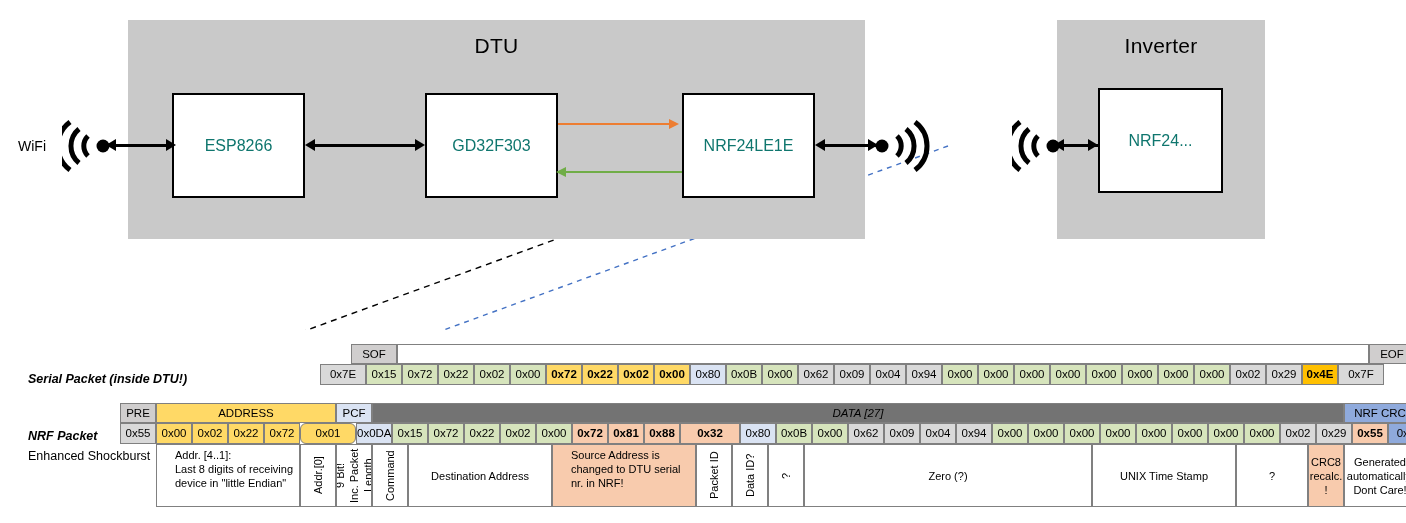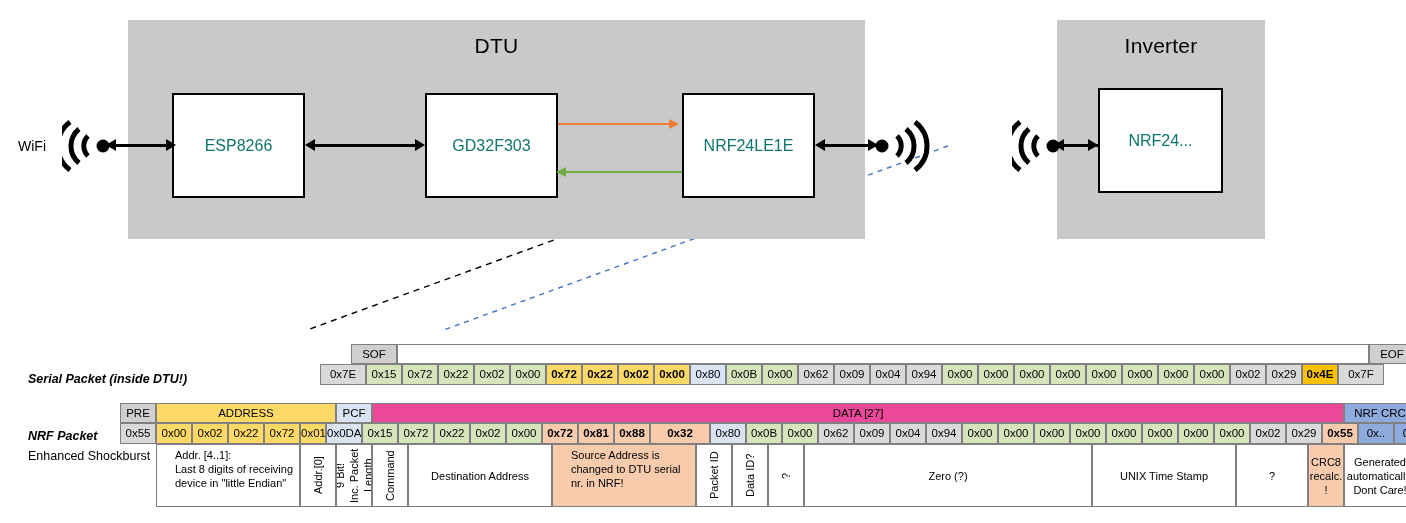--- a/index.html
+++ b/index.html
@@ -58,21 +58,21 @@
 
   .c-gray{background:#d0cece;}
   .c-gray2{background:#d9d9d9;}
   .c-green{background:#d6e4bc;}
   .c-yellow{background:#ffd966;}
   .c-amber{background:#ffc000;}
   .c-blue{background:#dae3f3;}
   .c-bluehdr{background:#8faadc;}
   .c-salmon{background:#f8cbad;}
   .c-white{background:#ffffff;}
-  .c-light{background:#ec4899;}
+  .c-light{background:#737373;font-style:italic;}
   .b{font-weight:bold;}
 
   .desc{box-sizing:border-box;border:1px solid #808080;background:#fff;
         font-size:11px;line-height:14px;color:#000;
         display:flex;align-items:center;justify-content:center;
         text-align:center;padding:1px 2px;overflow:hidden;}
   .desc.left{justify-content:flex-start;text-align:left;padding-left:18px;align-items:flex-start;padding-top:3px;}
   .desc.vert{writing-mode:vertical-rl;transform:rotate(180deg);}
   .desc.salmon{background:#f8cbad;}
 
@@ -192,21 +192,21 @@
       <div class="hdr c-blue" style="width: 36px;">PCF</div>
       <div class="hdr c-light" style="width: 972px;">DATA [27]</div>
       <div class="hdr c-bluehdr" style="width: 72px;">NRF CRC</div>
     </div>
   <div id="nrf-values" class="cellrow" style="left:120px;top:93px;">
       <div class="cell c-gray2" style="width: 36px;">0x55</div>
       <div class="cell c-yellow" style="width: 36px;">0x00</div>
       <div class="cell c-yellow" style="width: 36px;">0x02</div>
       <div class="cell c-yellow" style="width: 36px;">0x22</div>
       <div class="cell c-yellow" style="width: 36px;">0x72</div>
-      <div class="cell c-yellow" style="width: 26px;">0x01</div>
+      <div class="cell c-yellow" style="width: 56px; border-radius: 6px;">0x01</div>
       <div class="cell c-blue" style="width: 36px;">0x0DA</div>
       <div class="cell c-green" style="width: 36px;">0x15</div>
       <div class="cell c-green" style="width: 36px;">0x72</div>
       <div class="cell c-green" style="width: 36px;">0x22</div>
       <div class="cell c-green" style="width: 36px;">0x02</div>
       <div class="cell c-green" style="width: 36px;">0x00</div>
       <div class="cell c-salmon b" style="width: 36px;">0x72</div>
       <div class="cell c-salmon b" style="width: 36px;">0x81</div>
       <div class="cell c-salmon b" style="width: 36px;">0x88</div>
       <div class="cell c-salmon b" style="width: 60px;">0x32</div>

